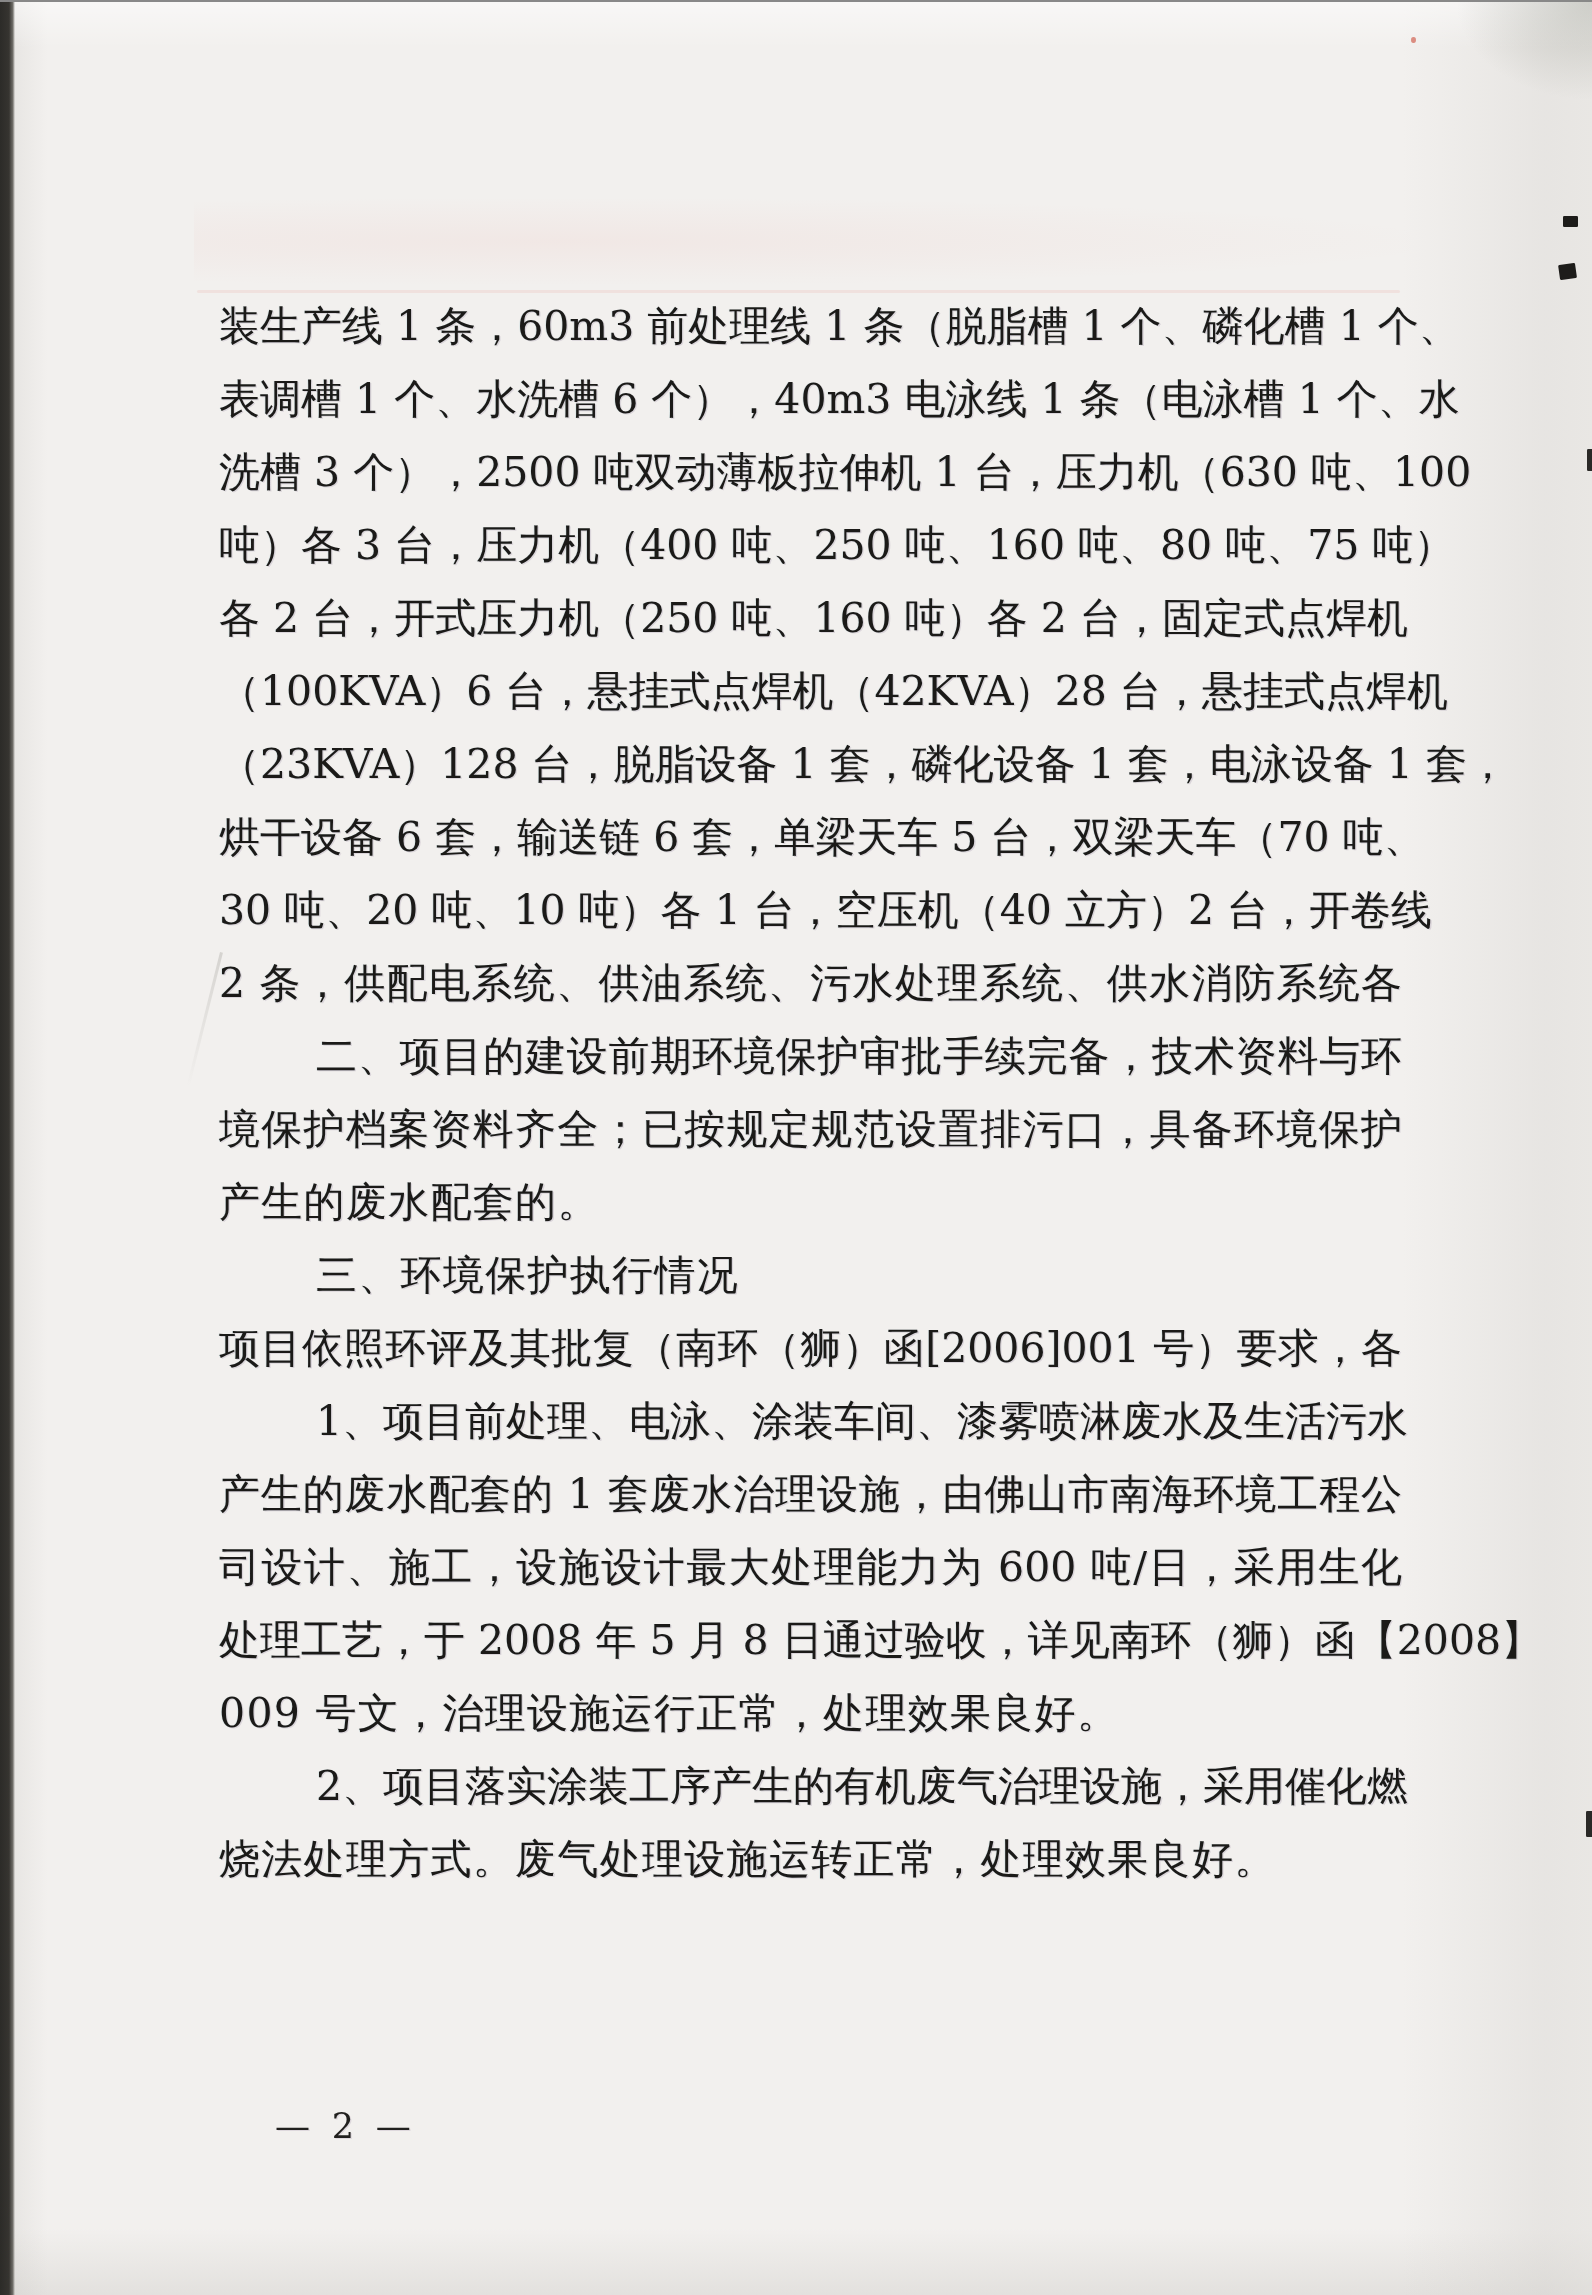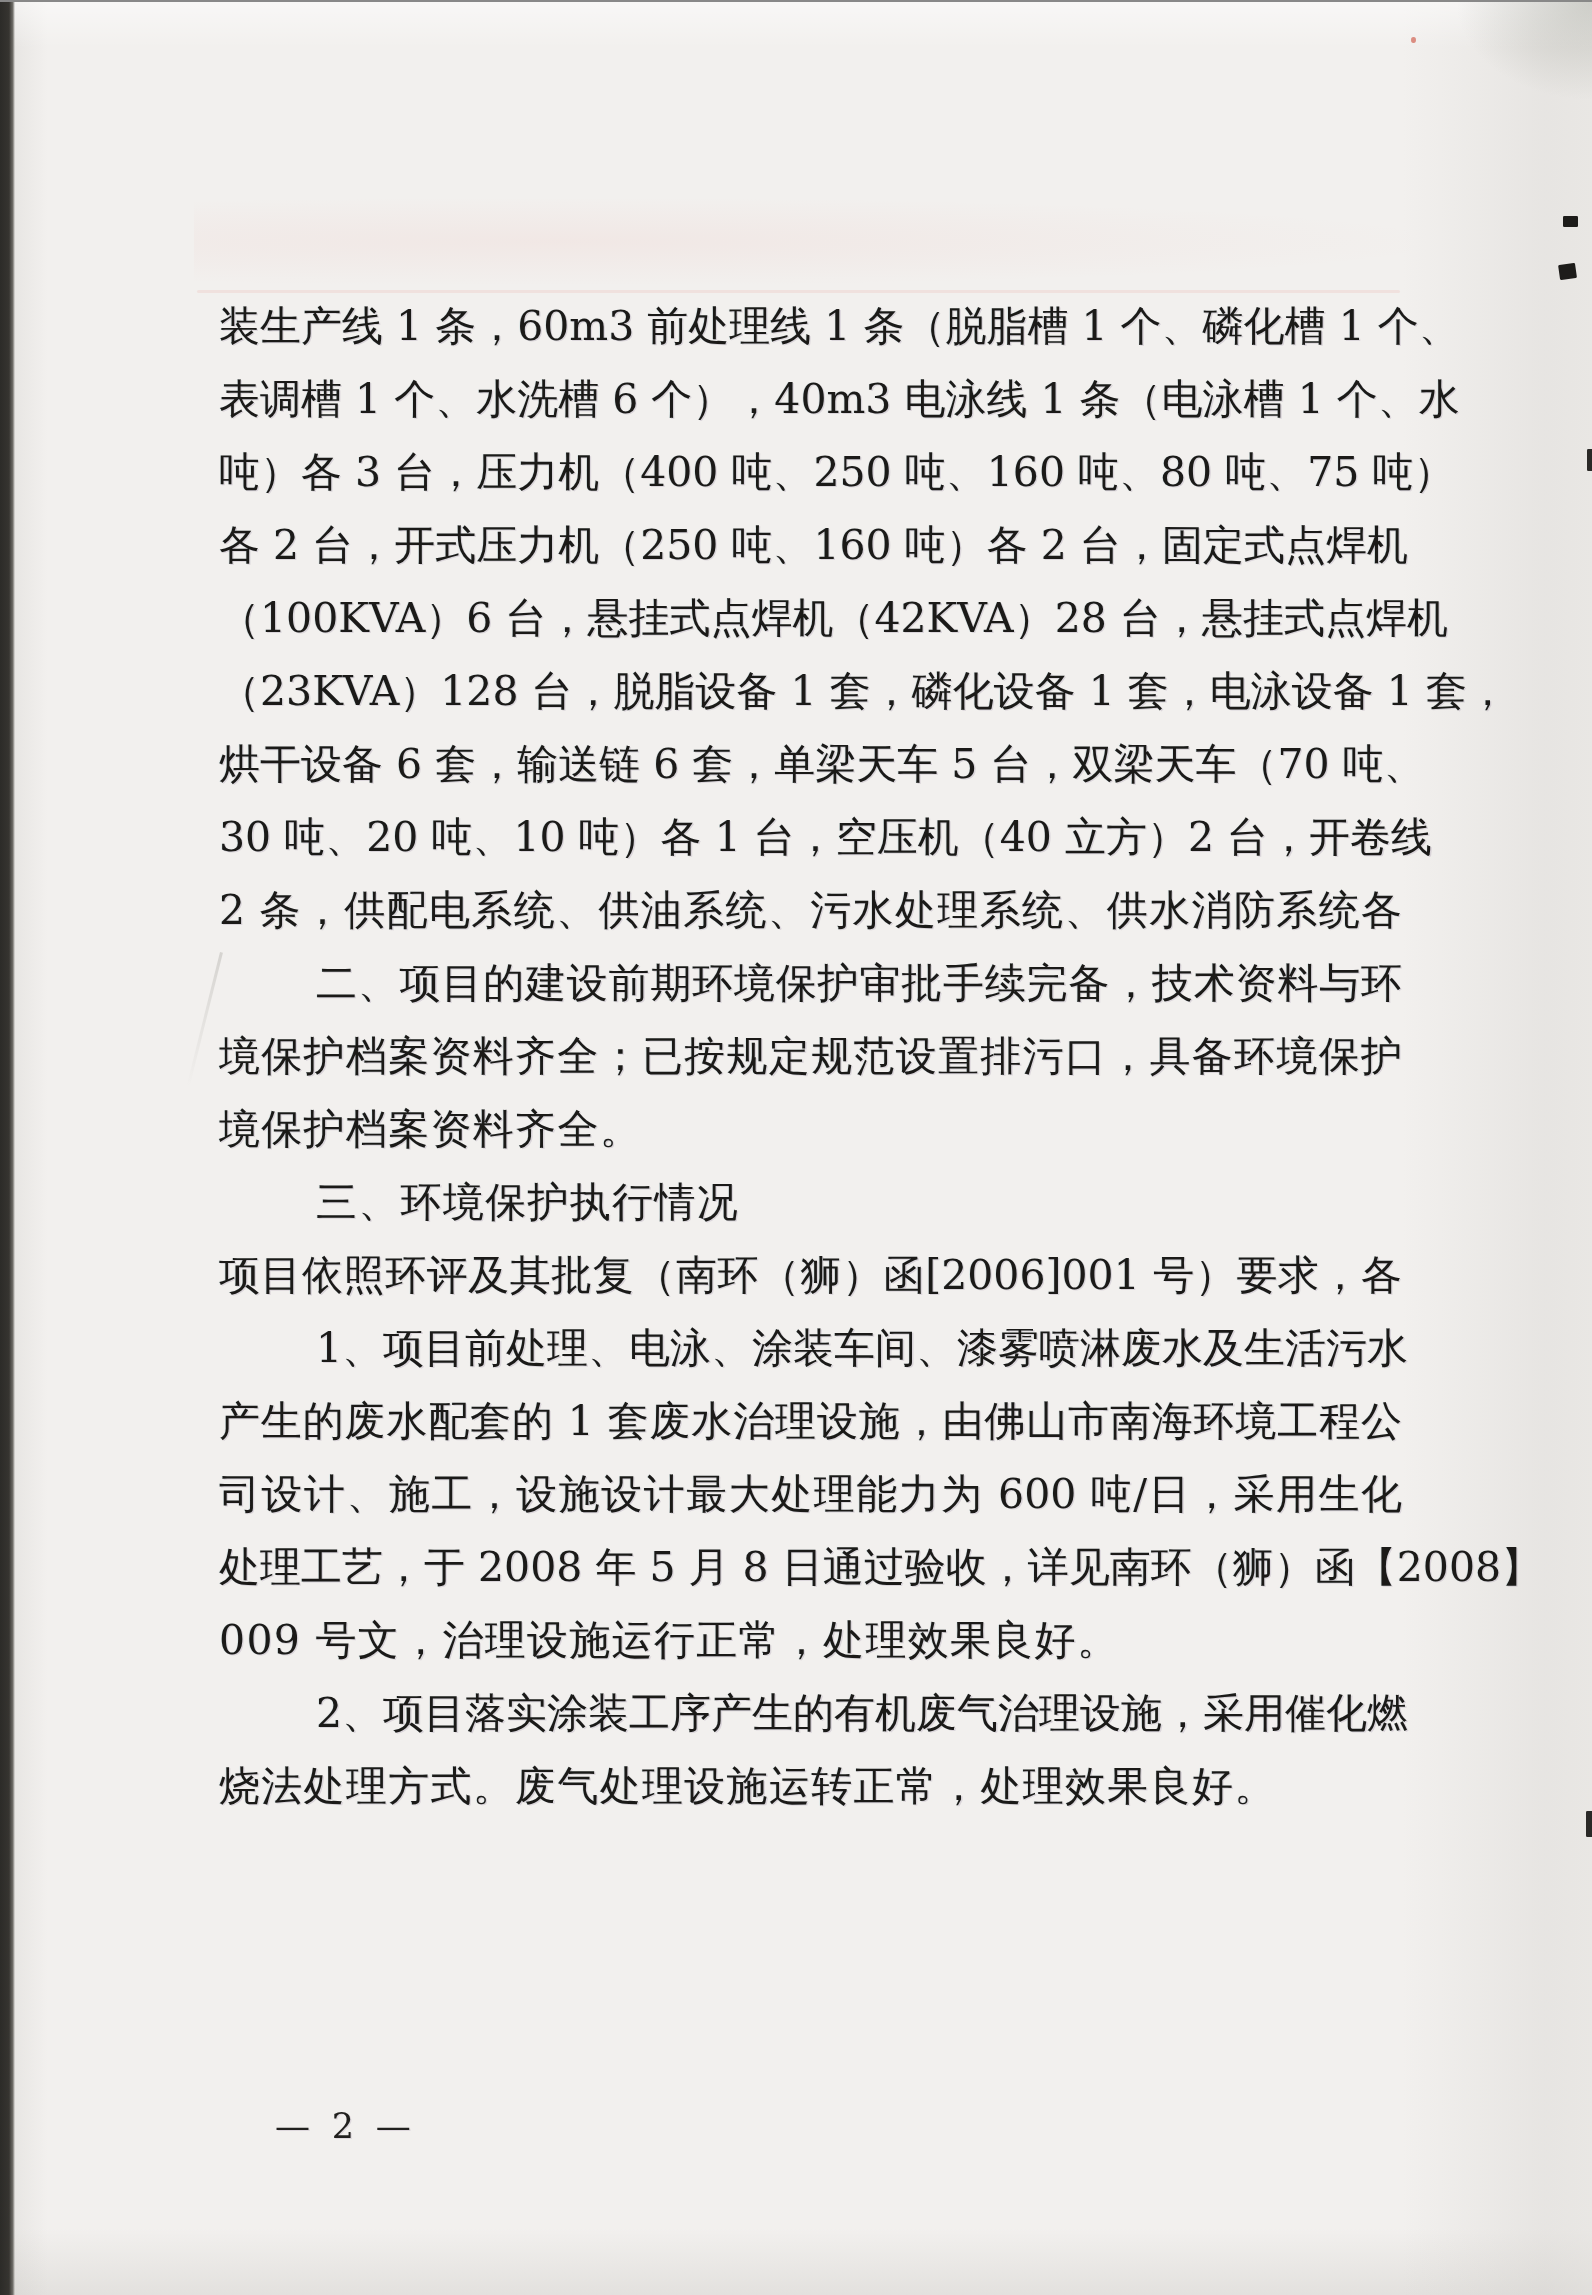--- a/index.html
+++ b/index.html
@@ -82,30 +82,31 @@
   <div class="crease"></div>
   <div class="edge-mark mark-a"></div>
   <div class="edge-mark mark-b"></div>
   <div class="edge-mark mark-c"></div>
   <div class="edge-mark mark-d"></div>
   <div class="red-dot"></div>
 
   <div class="lines">
       <div class="line">装生产线 1 条，60m3 前处理线 1 条（脱脂槽 1 个、磷化槽 1 个、</div>
       <div class="line">表调槽 1 个、水洗槽 6 个），40m3 电泳线 1 条（电泳槽 1 个、水</div>
+      <div class="line">洗槽 3 个），2500 吨双动薄板拉伸机 1 台，压力机（630 吨、100</div>
       <div class="line">吨）各 3 台，压力机（400 吨、250 吨、160 吨、80 吨、75 吨）</div>
       <div class="line">各 2 台，开式压力机（250 吨、160 吨）各 2 台，固定式点焊机</div>
       <div class="line">（100KVA）6 台，悬挂式点焊机（42KVA）28 台，悬挂式点焊机</div>
       <div class="line">（23KVA）128 台，脱脂设备 1 套，磷化设备 1 套，电泳设备 1 套，</div>
       <div class="line">烘干设备 6 套，输送链 6 套，单梁天车 5 台，双梁天车（70 吨、</div>
       <div class="line">30 吨、20 吨、10 吨）各 1 台，空压机（40 立方）2 台，开卷线</div>
       <div class="line">2 条，供配电系统、供油系统、污水处理系统、供水消防系统各</div>
       <div class="line ind">二、项目的建设前期环境保护审批手续完备，技术资料与环</div>
       <div class="line">境保护档案资料齐全；已按规定规范设置排污口，具备环境保护</div>
-      <div class="line noj">境保护档案资料齐全。</div>
+      <div class="line noj">产生的废水配套的。</div>
       <div class="line ind noj">三、环境保护执行情况</div>
       <div class="line">项目依照环评及其批复（南环（狮）函[2006]001 号）要求，各</div>
       <div class="line ind">1、项目前处理、电泳、涂装车间、漆雾喷淋废水及生活污水</div>
       <div class="line">产生的废水配套的 1 套废水治理设施，由佛山市南海环境工程公</div>
       <div class="line">司设计、施工，设施设计最大处理能力为 600 吨/日，采用生化</div>
       <div class="line">处理工艺，于 2008 年 5 月 8 日通过验收，详见南环（狮）函【2008】</div>
       <div class="line noj">009 号文，治理设施运行正常，处理效果良好。</div>
       <div class="line ind">2、项目落实涂装工序产生的有机废气治理设施，采用催化燃</div>
       <div class="line noj">烧法处理方式。废气处理设施运转正常，处理效果良好。</div>
     </div>

